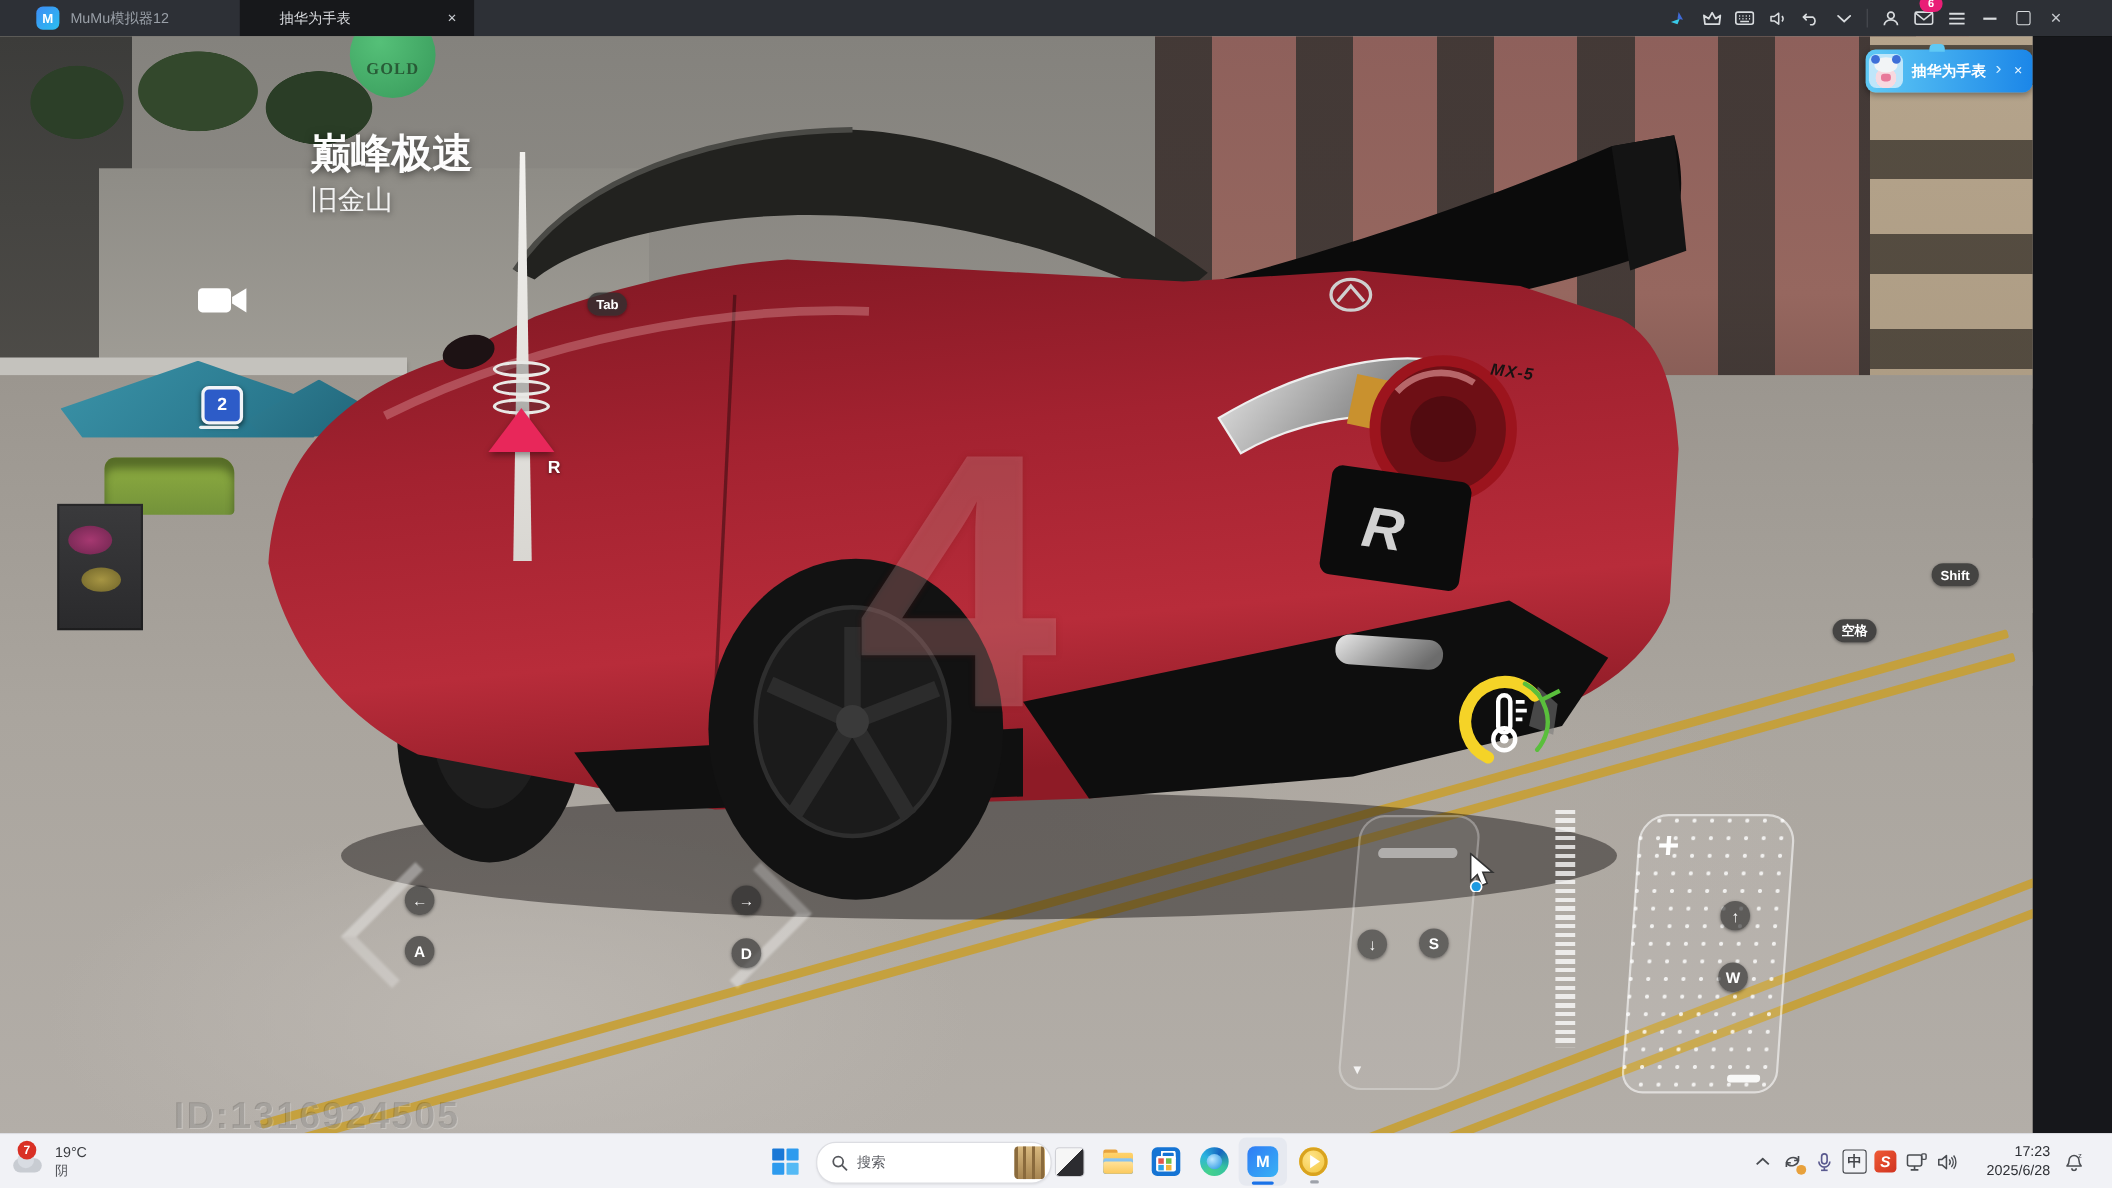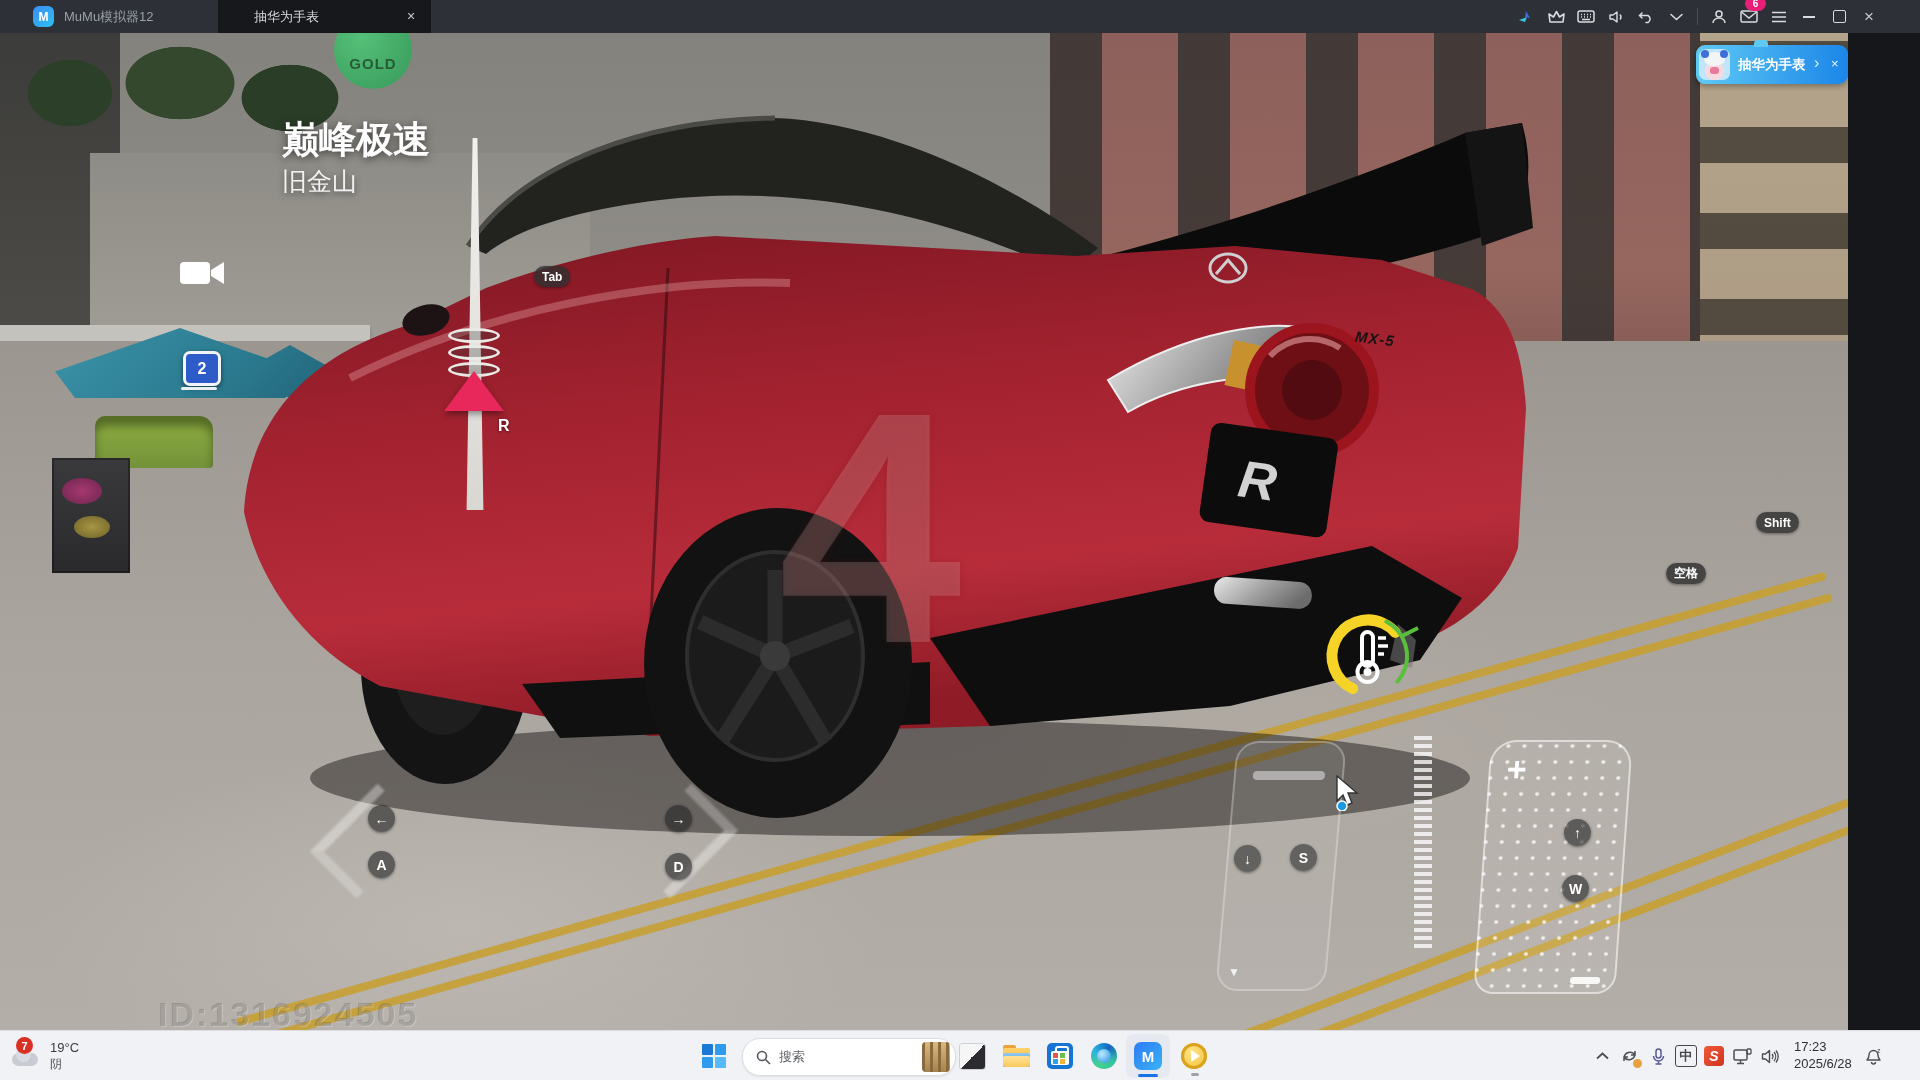--- a/index.html
+++ b/index.html
@@ -225,21 +225,21 @@
         <line x1="545" y1="578" x2="492" y2="662"></line>
         <line x1="545" y1="578" x2="470" y2="544"></line>
       </g>
       <circle cx="545" cy="578" r="15" fill="#3a3a3a"></circle>
     </svg>
 
     <div class="ab" style="left:1355px;top:297px;color:#181212;font-size:15px;font-weight:bold;font-style:italic;transform:rotate(7deg);letter-spacing:1px;">MX-5</div>
 
     <div class="ab" style="left:700px;top:330px;width:340px;font-size:330px;line-height:1;font-weight:bold;color:rgba(255,238,238,.17);text-align:center;text-shadow:0 0 6px rgba(120,20,20,.25);">4</div>
 
-    <div class="ab" style="left:334px;top:-22px;width:78px;height:78px;border-radius:50%;background:radial-gradient(circle at 35% 35%, #55c078, #37995a);">
+    <div class="ab" style="left:318px;top:-22px;width:78px;height:78px;border-radius:50%;background:radial-gradient(circle at 35% 35%, #55c078, #37995a);font-family:Liberation Serif, serif;">
       <div style="margin-top:44px;text-align:center;font-size:15px;font-weight:bold;color:#234d2e;letter-spacing:1px;opacity:.85;">GOLD</div>
     </div>
     <div class="ab" style="left:282px;top:82px;font-size:37px;font-weight:bold;color:#fdfdfd;text-shadow:0 2px 8px rgba(0,0,0,.55);">巅峰极速</div>
     <div class="ab" style="left:282px;top:132px;font-size:25px;color:#f2f2f2;text-shadow:0 2px 6px rgba(0,0,0,.5);">旧金山</div>
 
     <div class="ab" style="left:178px;top:224px;width:50px;height:32px;">
       <svg width="50" height="32" viewBox="0 0 50 32">
           <rect x="2" y="5" width="30" height="22" rx="4" fill="#fff"></rect>
           <path d="M33 13 L46 5 L46 27 L33 19 Z" fill="#fff"></path>
         </svg>
@@ -427,21 +427,21 @@
             <path d="M7.5 12 v3 M4 15.5 h7" stroke="#4a4d52" stroke-width="1.5"></path>
             <rect x="14" y="1" width="4" height="5" rx="1" fill="none" stroke="#4a4d52" stroke-width="1.3"></rect>
           </svg>
       </div>
       <div class="tray-ic flex">
         <svg width="18" height="15" viewBox="0 0 18 15">
             <path d="M1.5 5h3l4-3.5v12L4.5 10h-3z" fill="none" stroke="#4a4d52" stroke-width="1.4" stroke-linejoin="round"></path>
             <path d="M11 5 a4 4 0 0 1 0 5 M13 3 a7 7 0 0 1 0 9 M15 1.5 a9.5 9.5 0 0 1 0 12" fill="none" stroke="#4a4d52" stroke-width="1.3"></path>
           </svg>
       </div>
-      <div style="margin-left:10px;line-height:1.3;color:#2f3136;">
+      <div style="margin-left:22px;text-align:right;line-height:1.3;color:#2f3136;">
         <div style="font-size:13px;">17:23</div>
         <div style="font-size:13px;">2025/6/28</div>
       </div>
       <div class="tray-ic flex" style="margin-left:8px;">
         <svg width="19" height="18" viewBox="0 0 19 18">
             <path d="M3 13 c1.5-1.5 2-3 2-5 a4.5 4.5 0 0 1 9 0 c0 2 .5 3.5 2 5 Z" fill="none" stroke="#4a4d52" stroke-width="1.4" stroke-linejoin="round"></path>
             <path d="M7.5 15 a2 2 0 0 0 4 0" fill="none" stroke="#4a4d52" stroke-width="1.4"></path>
             <text x="13" y="6" font-size="7" fill="#4a4d52" font-family="Liberation Sans,sans-serif">z</text>
           </svg>
       </div>

